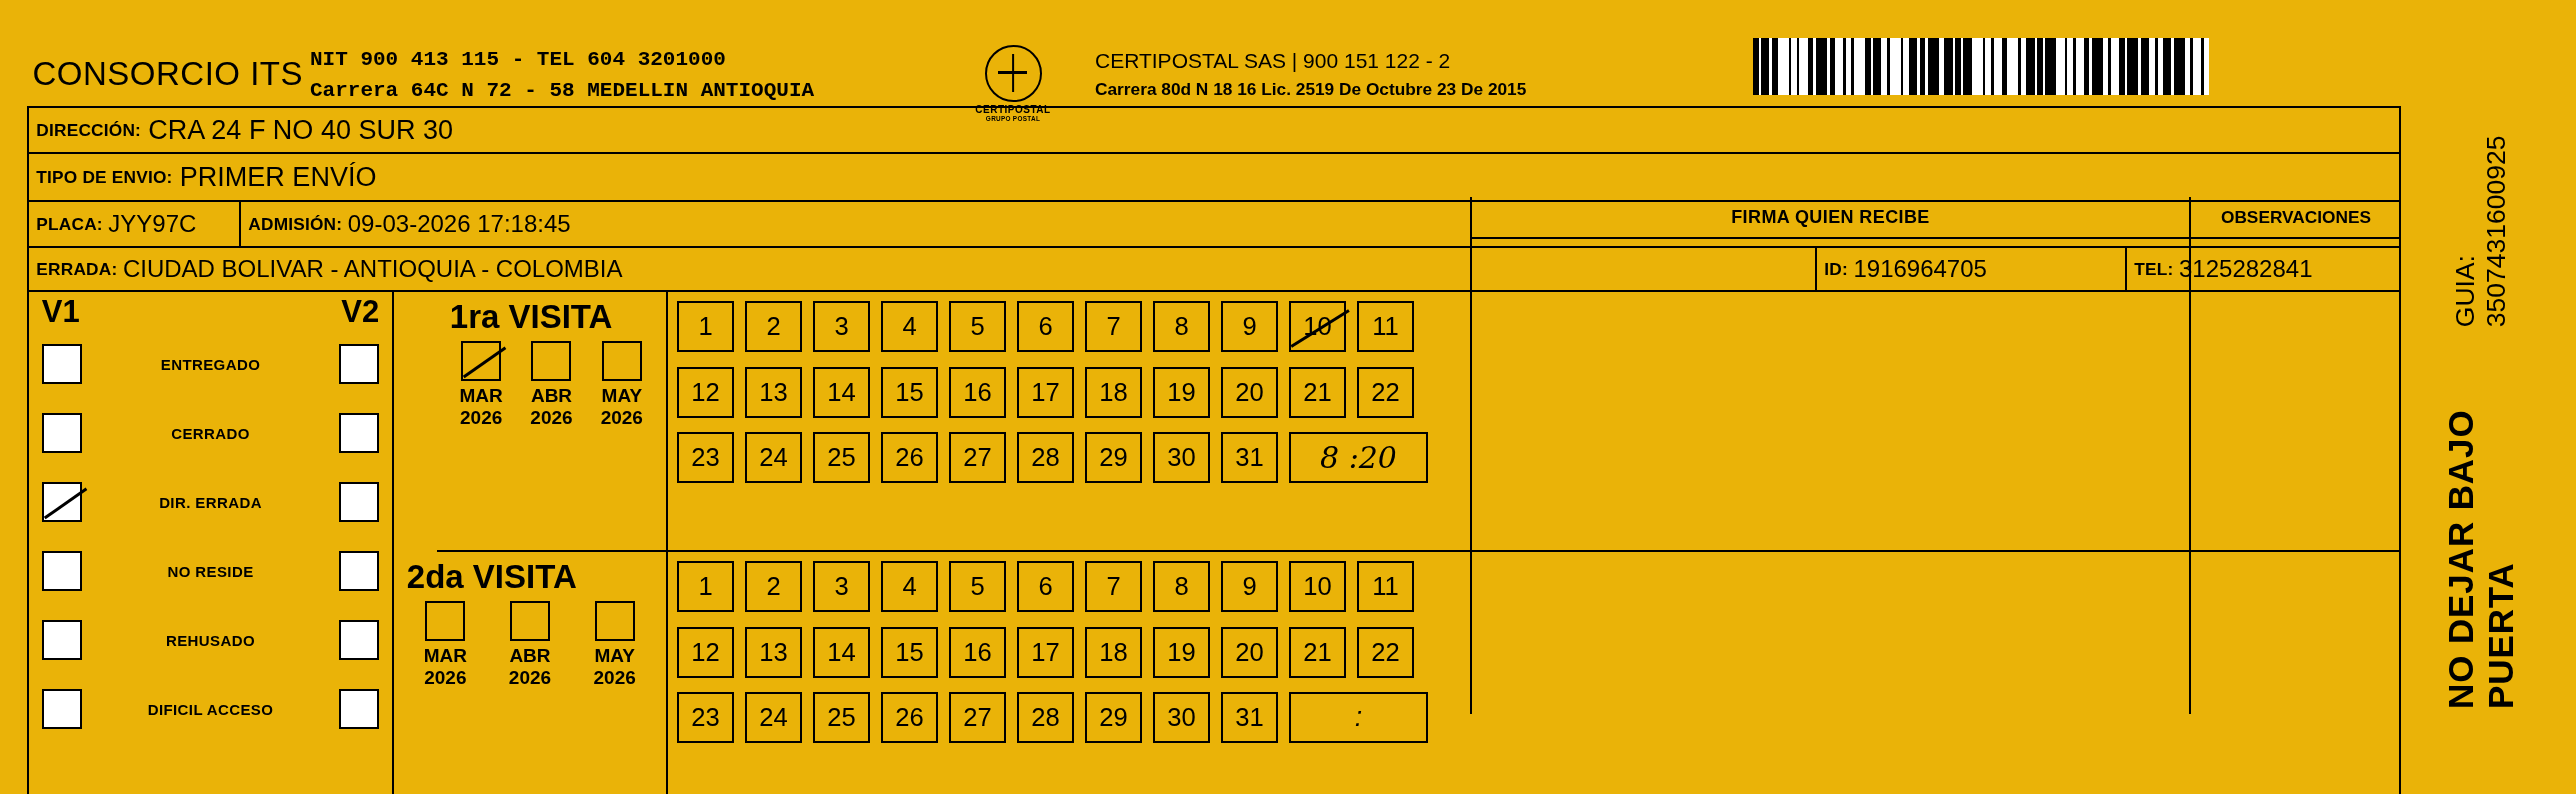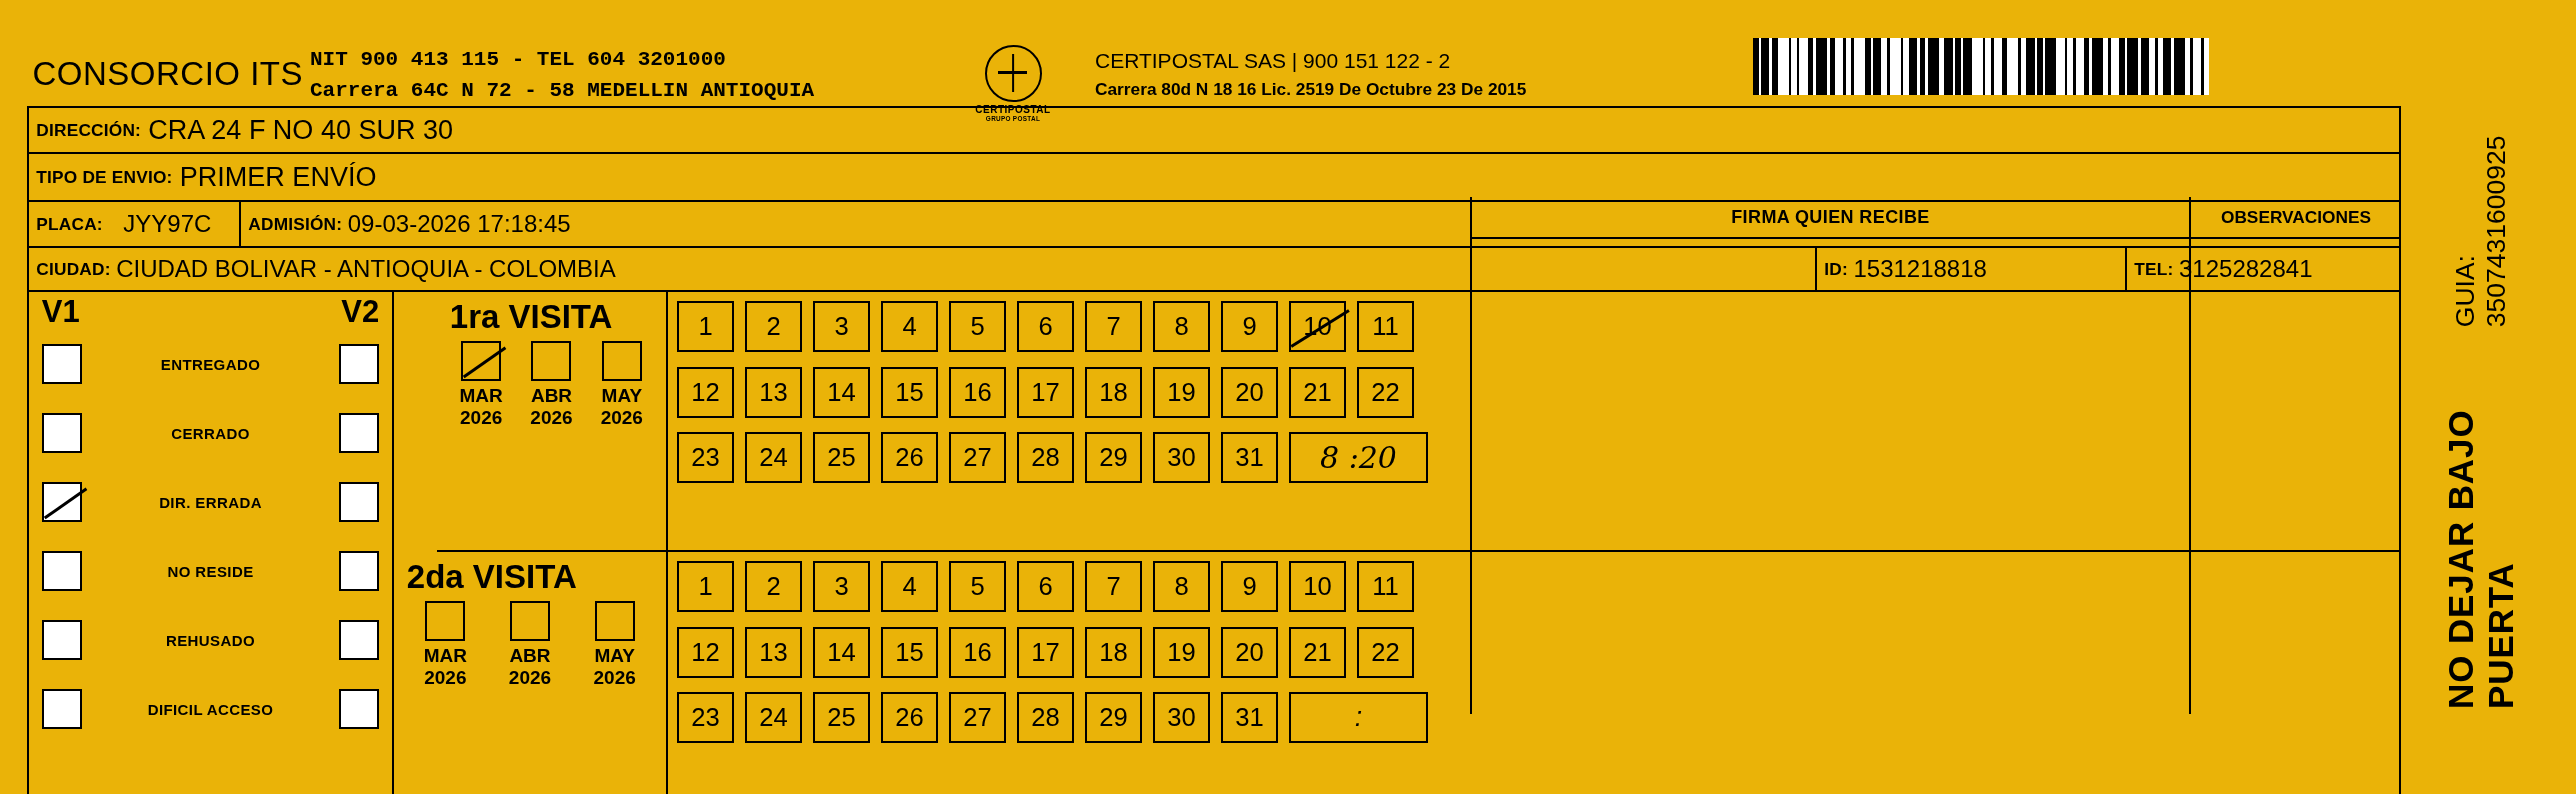--- a/index.html
+++ b/index.html
@@ -119,38 +119,38 @@
     </div>
 
     <div class="row r3">
       <div class="cell" style="flex:1;">
         <span class="k">TIPO DE ENVIO:</span>
         <span class="v">PRIMER ENVÍO</span>
       </div>
     </div>
 
     <div class="row r4">
-      <div class="cell" style="width:210px;gap:15px;">
+      <div class="cell" style="width:210px;">
         <span class="k">PLACA:</span>
         <span class="v-sm">JYY97C</span>
       </div>
       <div class="cell bl" style="width:584px;">
         <span class="k">ADMISIÓN:</span>
         <span class="v-sm">09-03-2026 17:18:45</span>
       </div>
     </div>
 
     <div class="row r5">
       <div class="cell" style="flex:1;">
-        <span class="k">CIUDAD:</span>
+        <span class="k">ERRADA:</span>
         <span class="v-sm">CIUDAD BOLIVAR - ANTIOQUIA - COLOMBIA</span>
       </div>
       <div class="cell bl" style="width:310px;">
         <span class="k">ID:</span>
-        <span class="v-sm">1531218818</span>
+        <span class="v-sm">1916964705</span>
       </div>
       <div class="cell bl" style="width:274px;">
         <span class="k">TEL:</span>
         <span class="v-sm">3125282841</span>
       </div>
     </div>
 
     <div class="row" style="border-bottom:none;">
       <div class="midsection" style="width:100%;">
 

